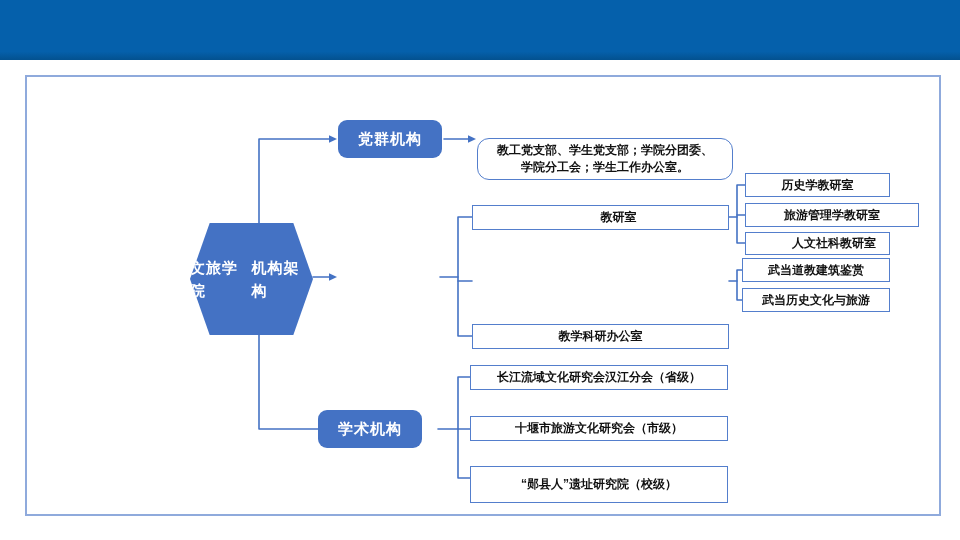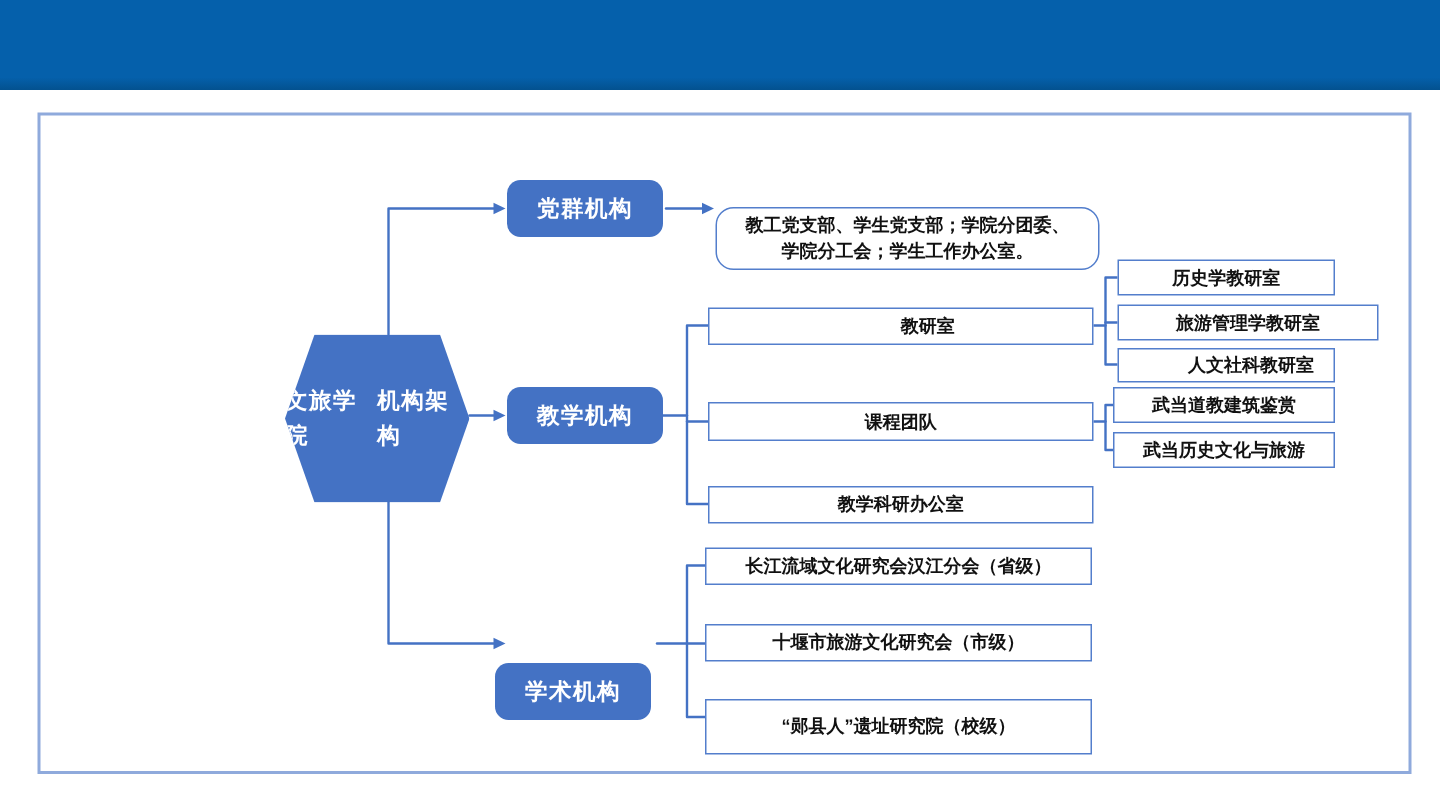--- a/index.html
+++ b/index.html
@@ -78,30 +78,28 @@
       <polygon points="476,139 468,135.2 468,142.8"></polygon>
     </g>
   </svg>
 
   <div class="hexagon">
     <span>文旅学院</span>
     <span>机构架构</span>
   </div>
 
   <div class="branch" style="left:338px;top:120px;">党群机构</div>
-  <div class="branch" style="left:338px;top:258px;">教学机构</div>
-  <div class="branch" style="left:330px;top:410px;margin-top:32px;">学术机构</div>
+  <div class="branch" style="left:318px;top:410px;">学术机构</div>
 
   <div class="wbox big" style="left:477px;top:118px;width:256px;height:42px;flex-direction:column;margin-top:20px;">
     <span>教工党支部、学生党支部；学院分团委、</span>
     <span>学院分工会；学生工作办公室。</span>
   </div>
 
   <div class="wbox" style="left:472px;top:205px;width:257px;height:25px;padding-left:36px;">教研室</div>
-  <div class="wbox" style="left:472px;top:268px;width:257px;height:26px;">课程团队</div>
   <div class="wbox" style="left:472px;top:324px;width:257px;height:25px;">教学科研办公室</div>
 
   <div class="wbox" style="left:745px;top:173px;width:145px;height:24px;">历史学教研室</div>
   <div class="wbox" style="left:745px;top:203px;width:174px;height:24px;">旅游管理学教研室</div>
   <div class="wbox" style="left:745px;top:232px;width:145px;height:23px;padding-left:33px;">人文社科教研室</div>
 
   <div class="wbox" style="left:742px;top:258px;width:148px;height:24px;">武当道教建筑鉴赏</div>
   <div class="wbox" style="left:742px;top:288px;width:148px;height:24px;">武当历史文化与旅游</div>
 
   <div class="wbox" style="left:470px;top:365px;width:258px;height:25px;">长江流域文化研究会汉江分会（省级）</div>

